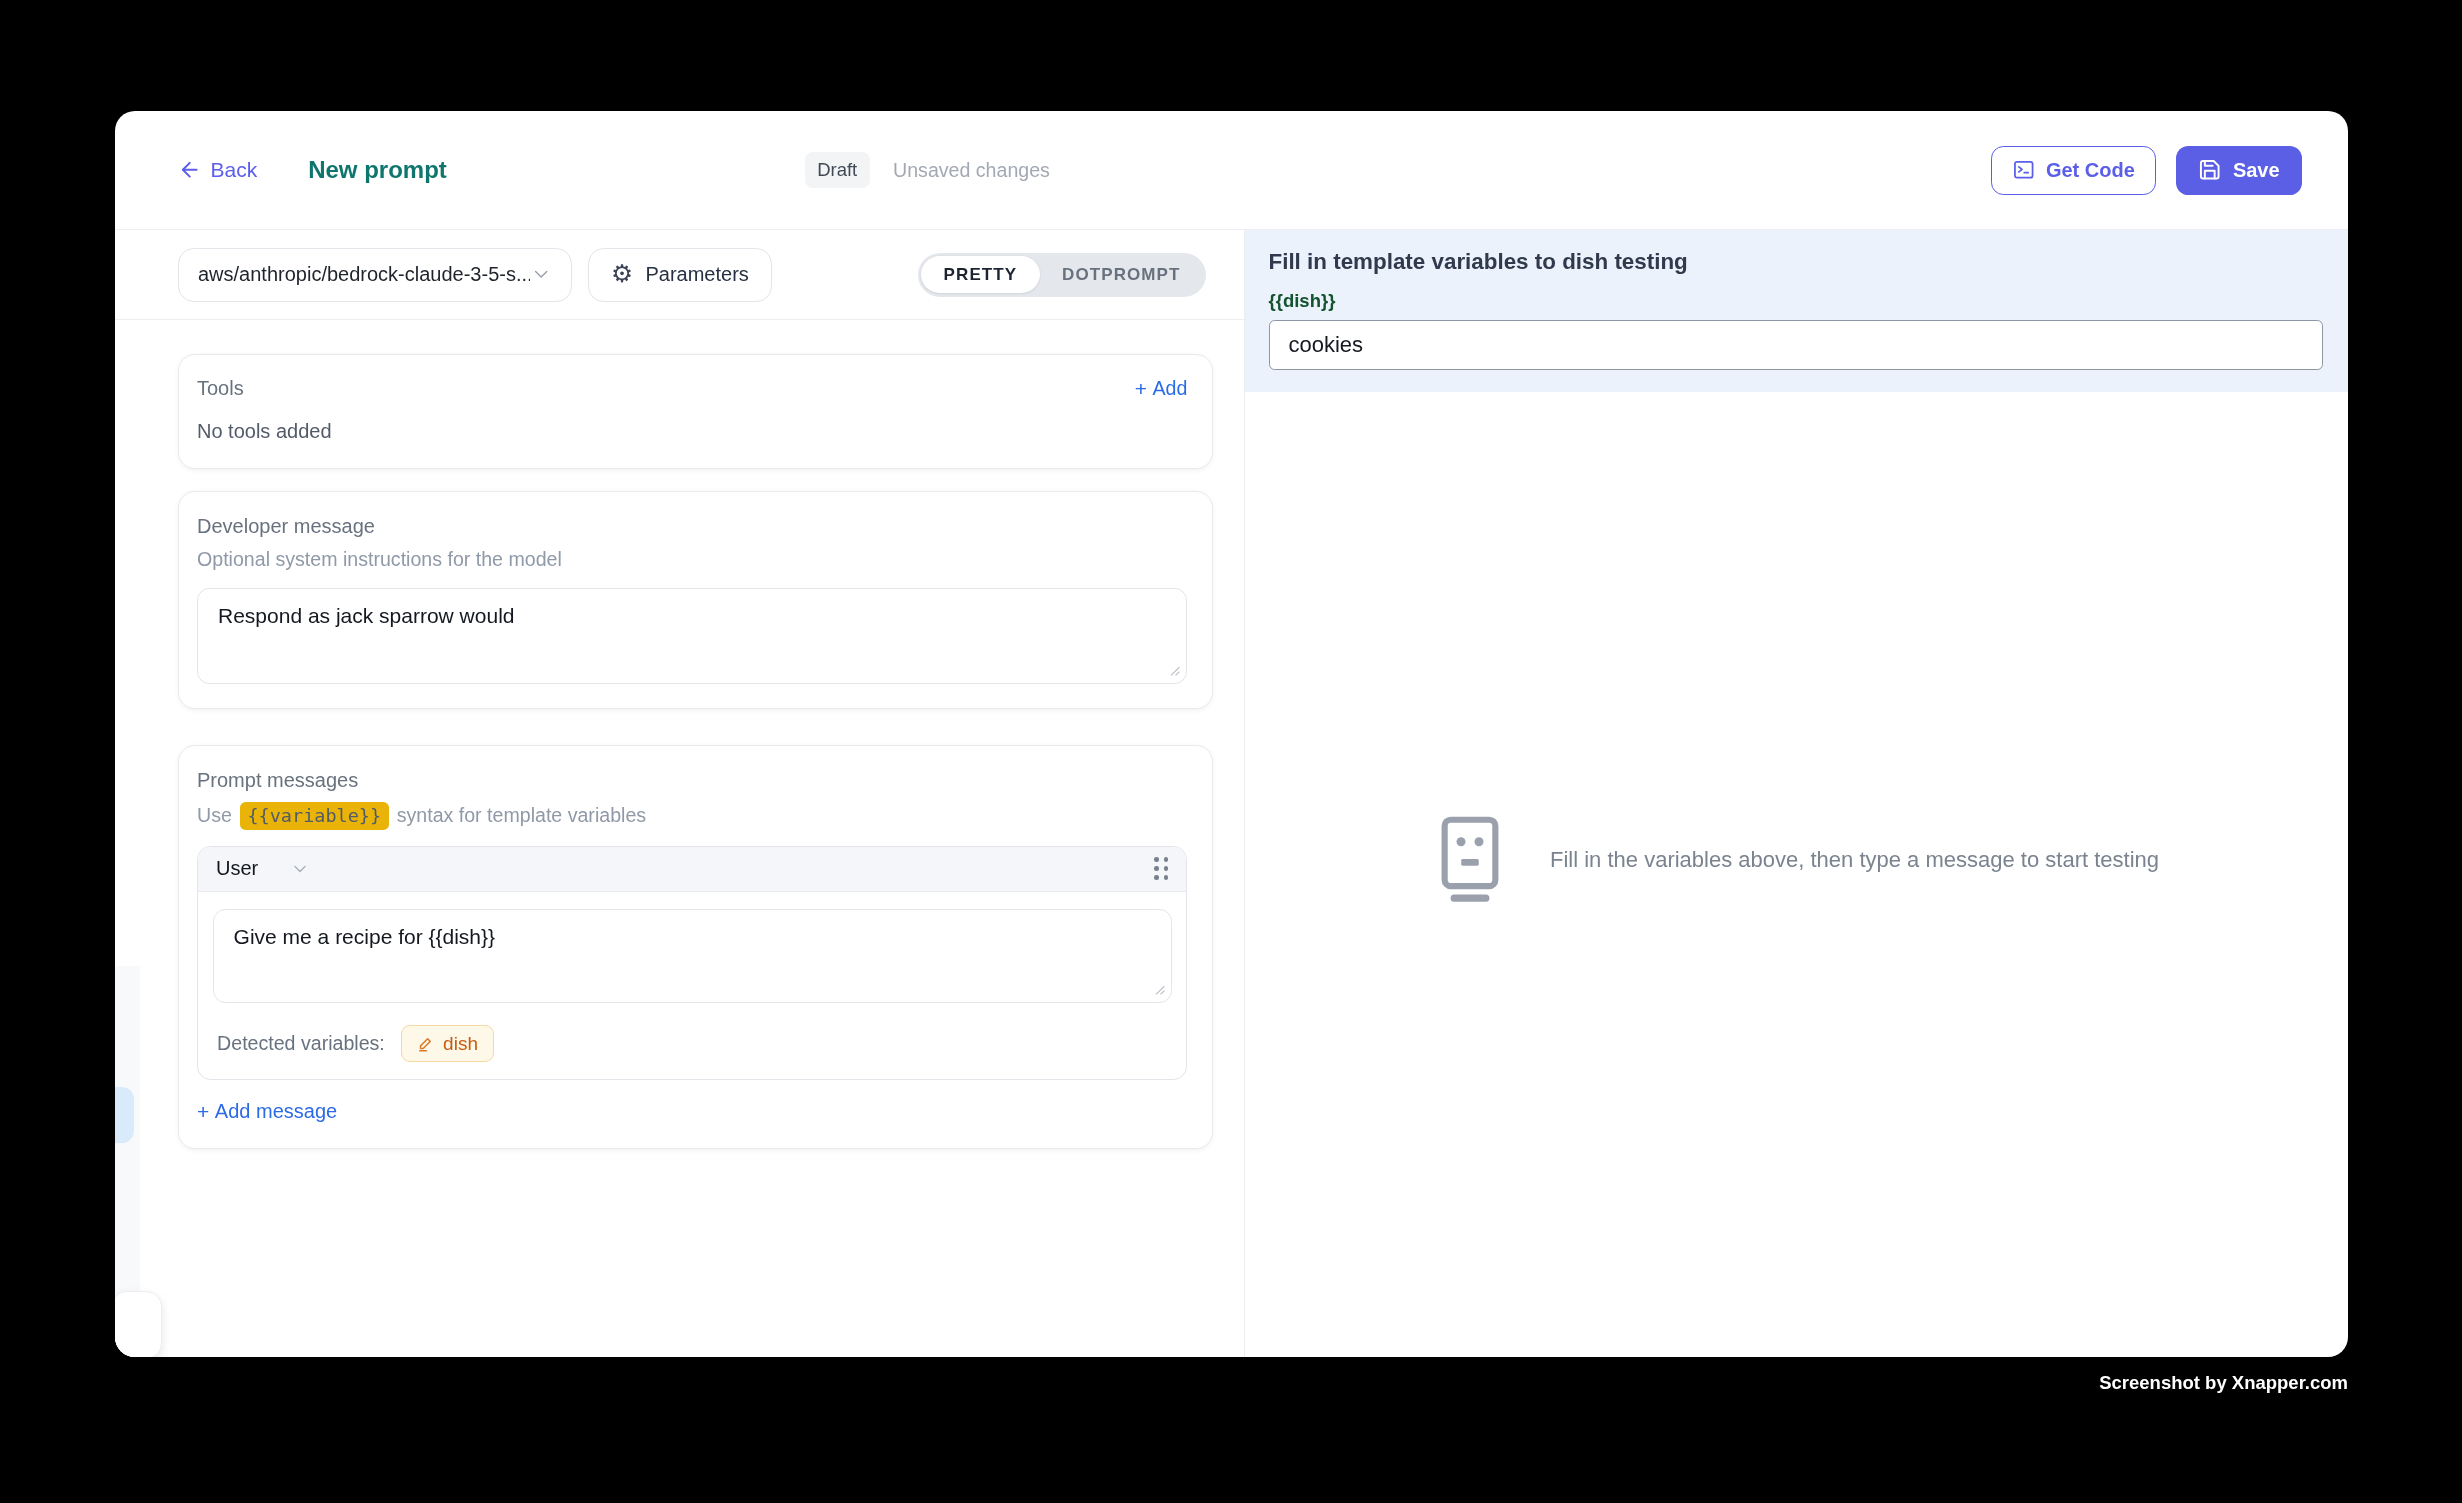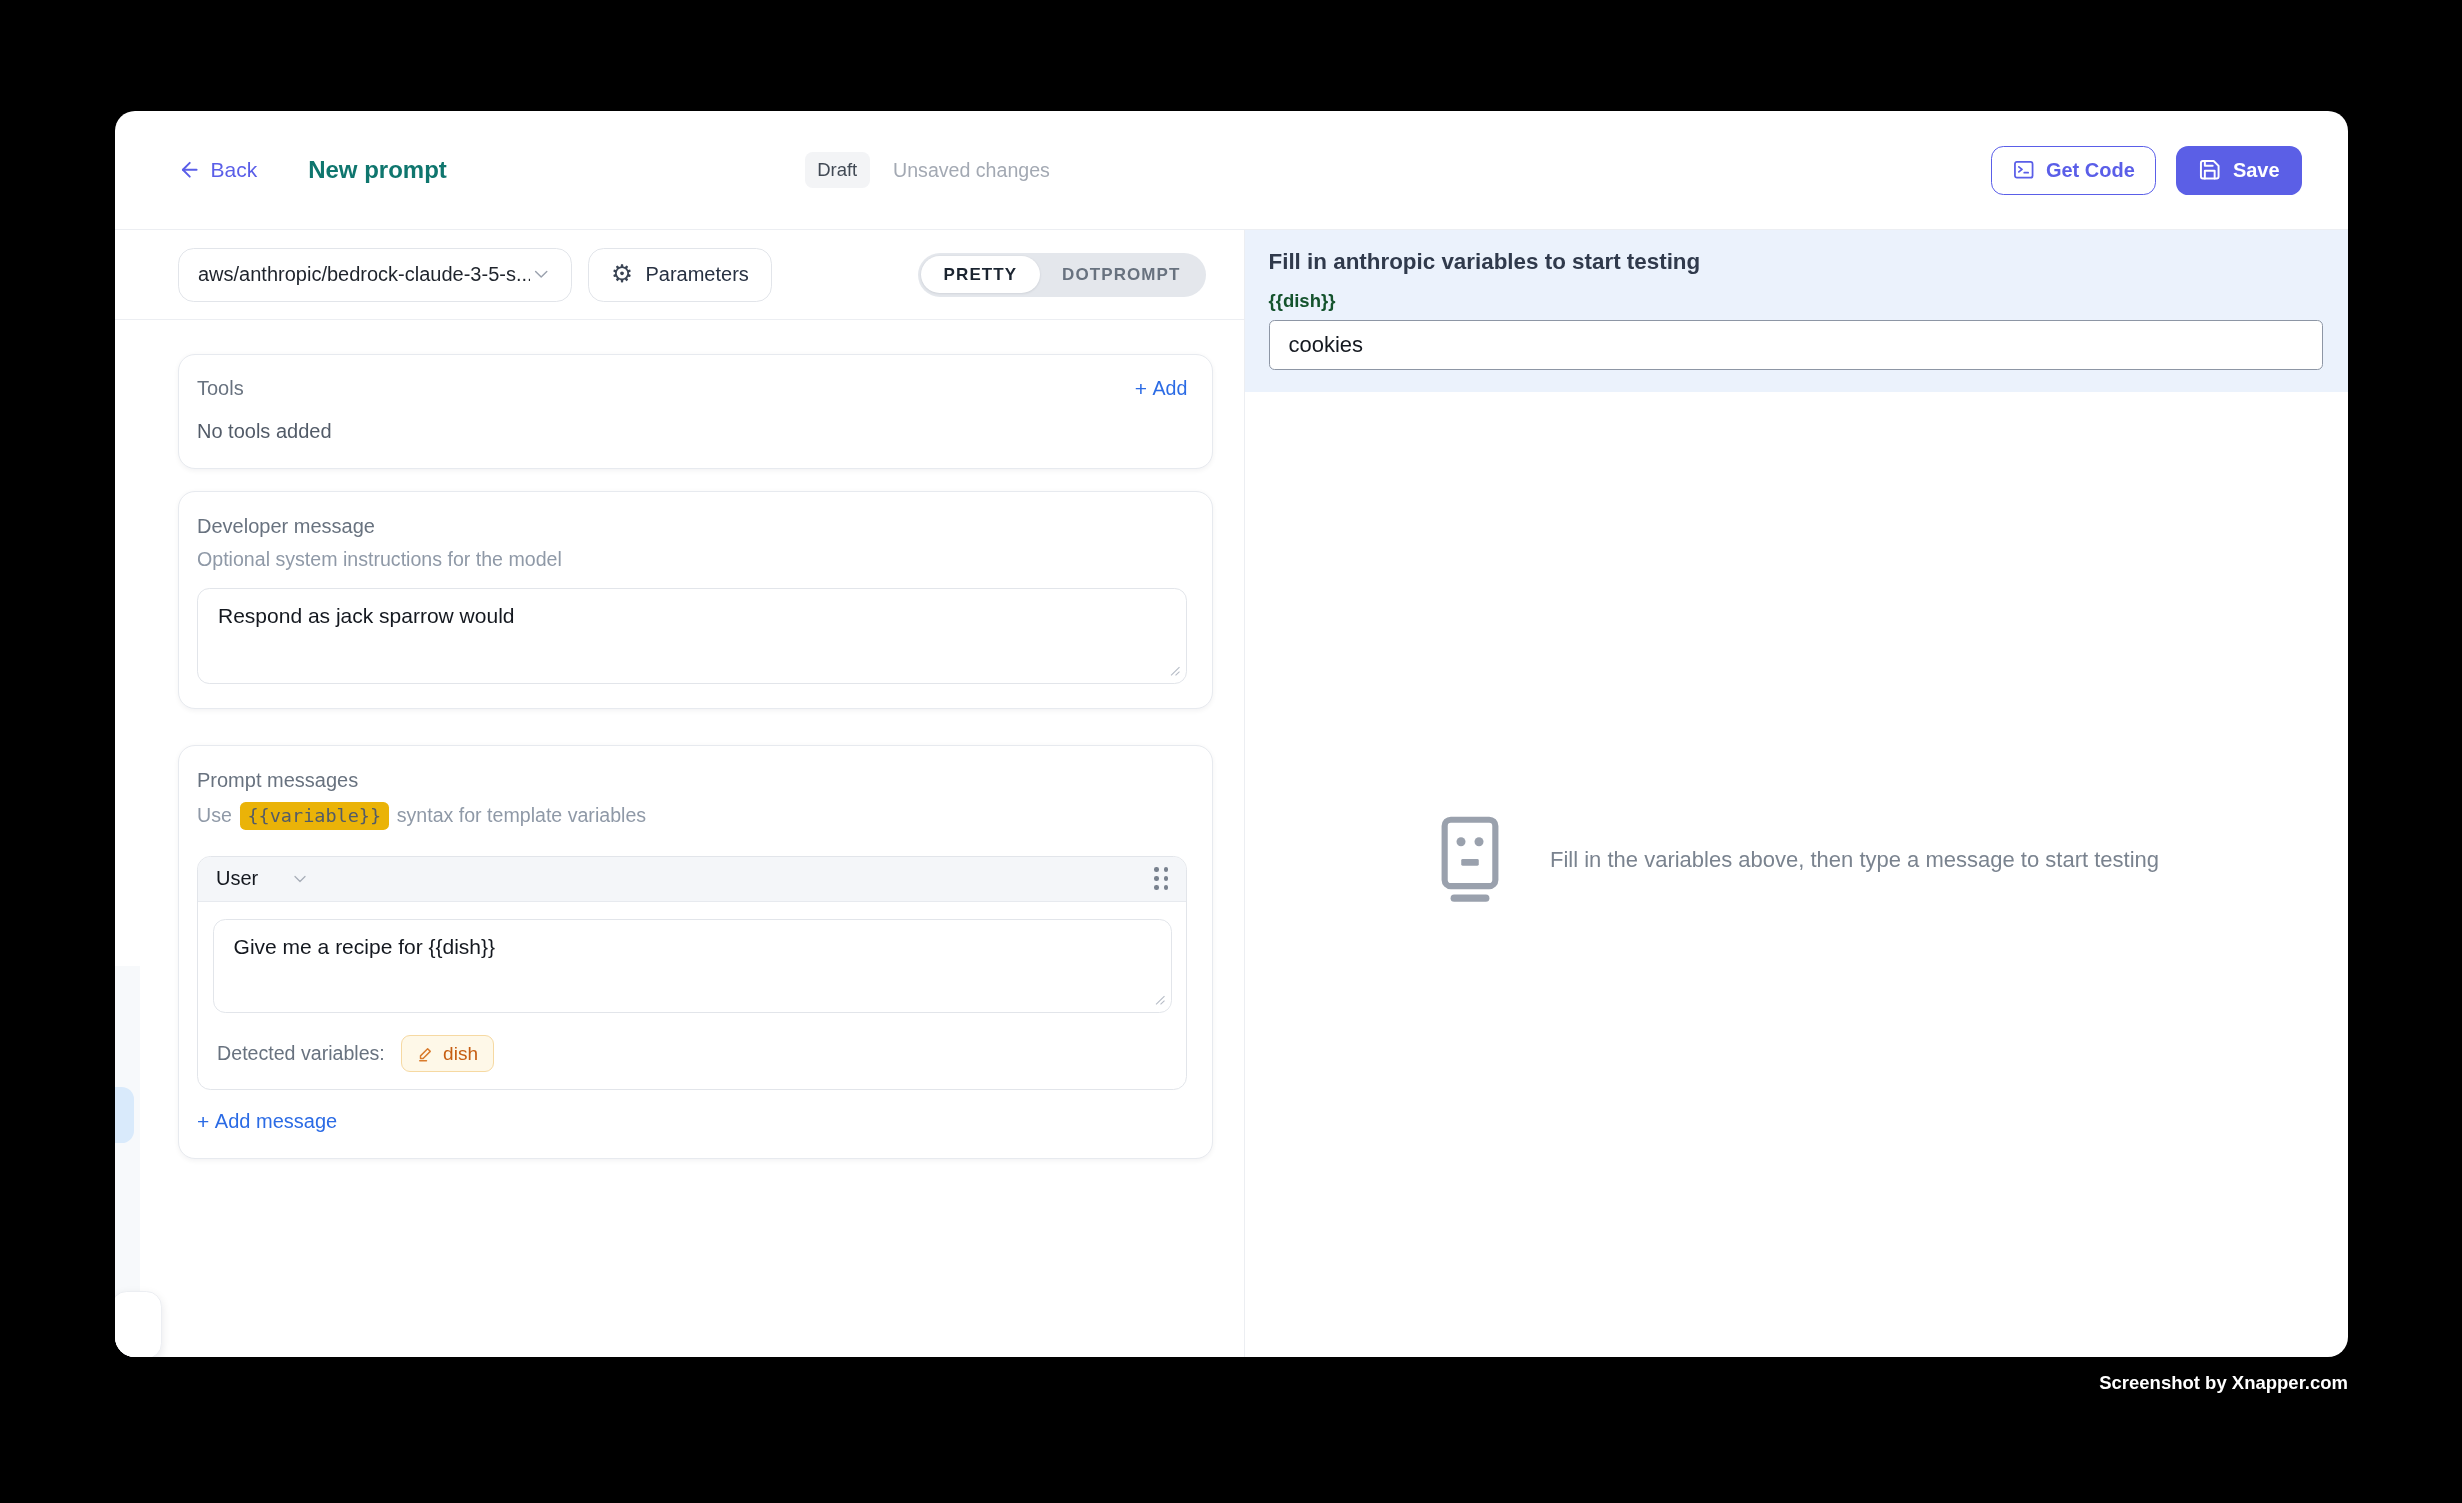--- a/index.html
+++ b/index.html
@@ -111,21 +111,21 @@
     width:100%; display:block;
     border:1.1px solid #E2E5EA; border-radius:12.3px;
     padding:15.7px 20px; font-size:21px; color:#14181F;
     font-family:"Liberation Sans","DejaVu Sans",sans-serif;
     resize:none; outline:none; background:#fff;
   }
   .ta-dev { height:96px; }
   .ta-msg { height:94px; }
   .resize-corner { position:absolute; right:6.7px; bottom:6.7px; pointer-events:none; }
   .card-messages { margin-top:36px; }
-  .msg-group { margin-top:26px; border:1.1px solid #E2E5EA; border-radius:13.4px; overflow:hidden; }
+  .msg-group { margin-top:16px; border:1.1px solid #E2E5EA; border-radius:13.4px; overflow:hidden; }
   .msg-head {
     height:45px; background:#F4F6F9; border-bottom:1.1px solid #E7EAEF;
     display:flex; align-items:center; padding:0 18px;
   }
   .role-select { display:flex; align-items:center; gap:32px; cursor:pointer; }
   .role-label { font-size:20px; font-weight:500; color:#14181F; }
   .drag-handle {
     margin-left:auto; display:grid;
     grid-template-columns:repeat(2,4.5px); grid-template-rows:repeat(3,4.5px);
     gap:4.5px 5px; cursor:grab;
@@ -335,21 +335,21 @@
           <div class="link-blue add-message">
             <span class="plus-glyph">+</span>
             <span>Add message</span>
           </div>
         </div>
       </div>
     </div>
 
     <div class="right-panel">
       <div class="vars-box">
-        <div class="vars-title">Fill in anthropic variables to start testing</div>
+        <div class="vars-title">Fill in template variables to dish testing</div>
         <div class="vars-varname">{{dish}}</div>
         <input class="vars-input" type="text" value="cookies" style="">
       </div>
 
       <div class="chat-area">
         <span>
           <svg width="72" height="90" viewBox="0 0 30 38" fill="none">
             <rect x="4.3" y="2" width="21.4" height="28" rx="2.6" stroke="#9AA1AD" stroke-width="2.6"></rect>
             <circle cx="11.2" cy="11.3" r="1.9" fill="#9AA1AD"></circle>
             <circle cx="18.8" cy="11.3" r="1.9" fill="#9AA1AD"></circle>

